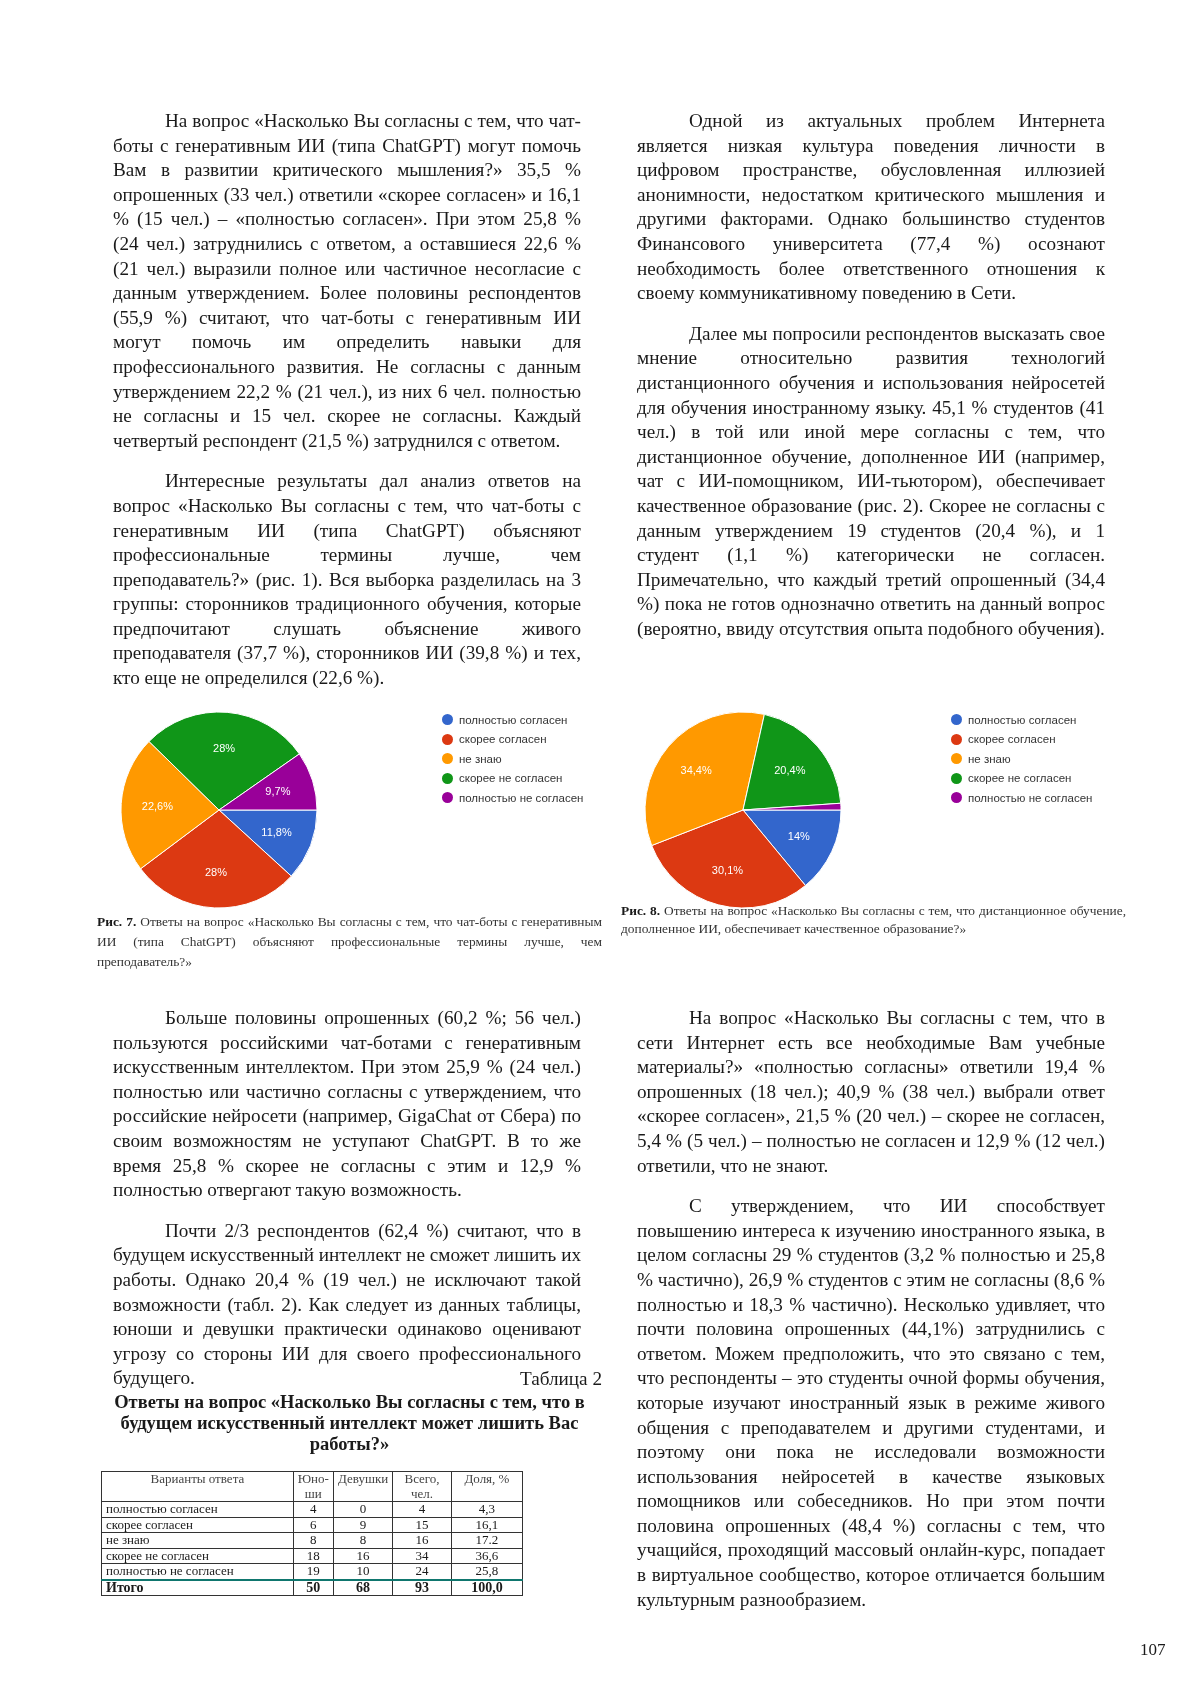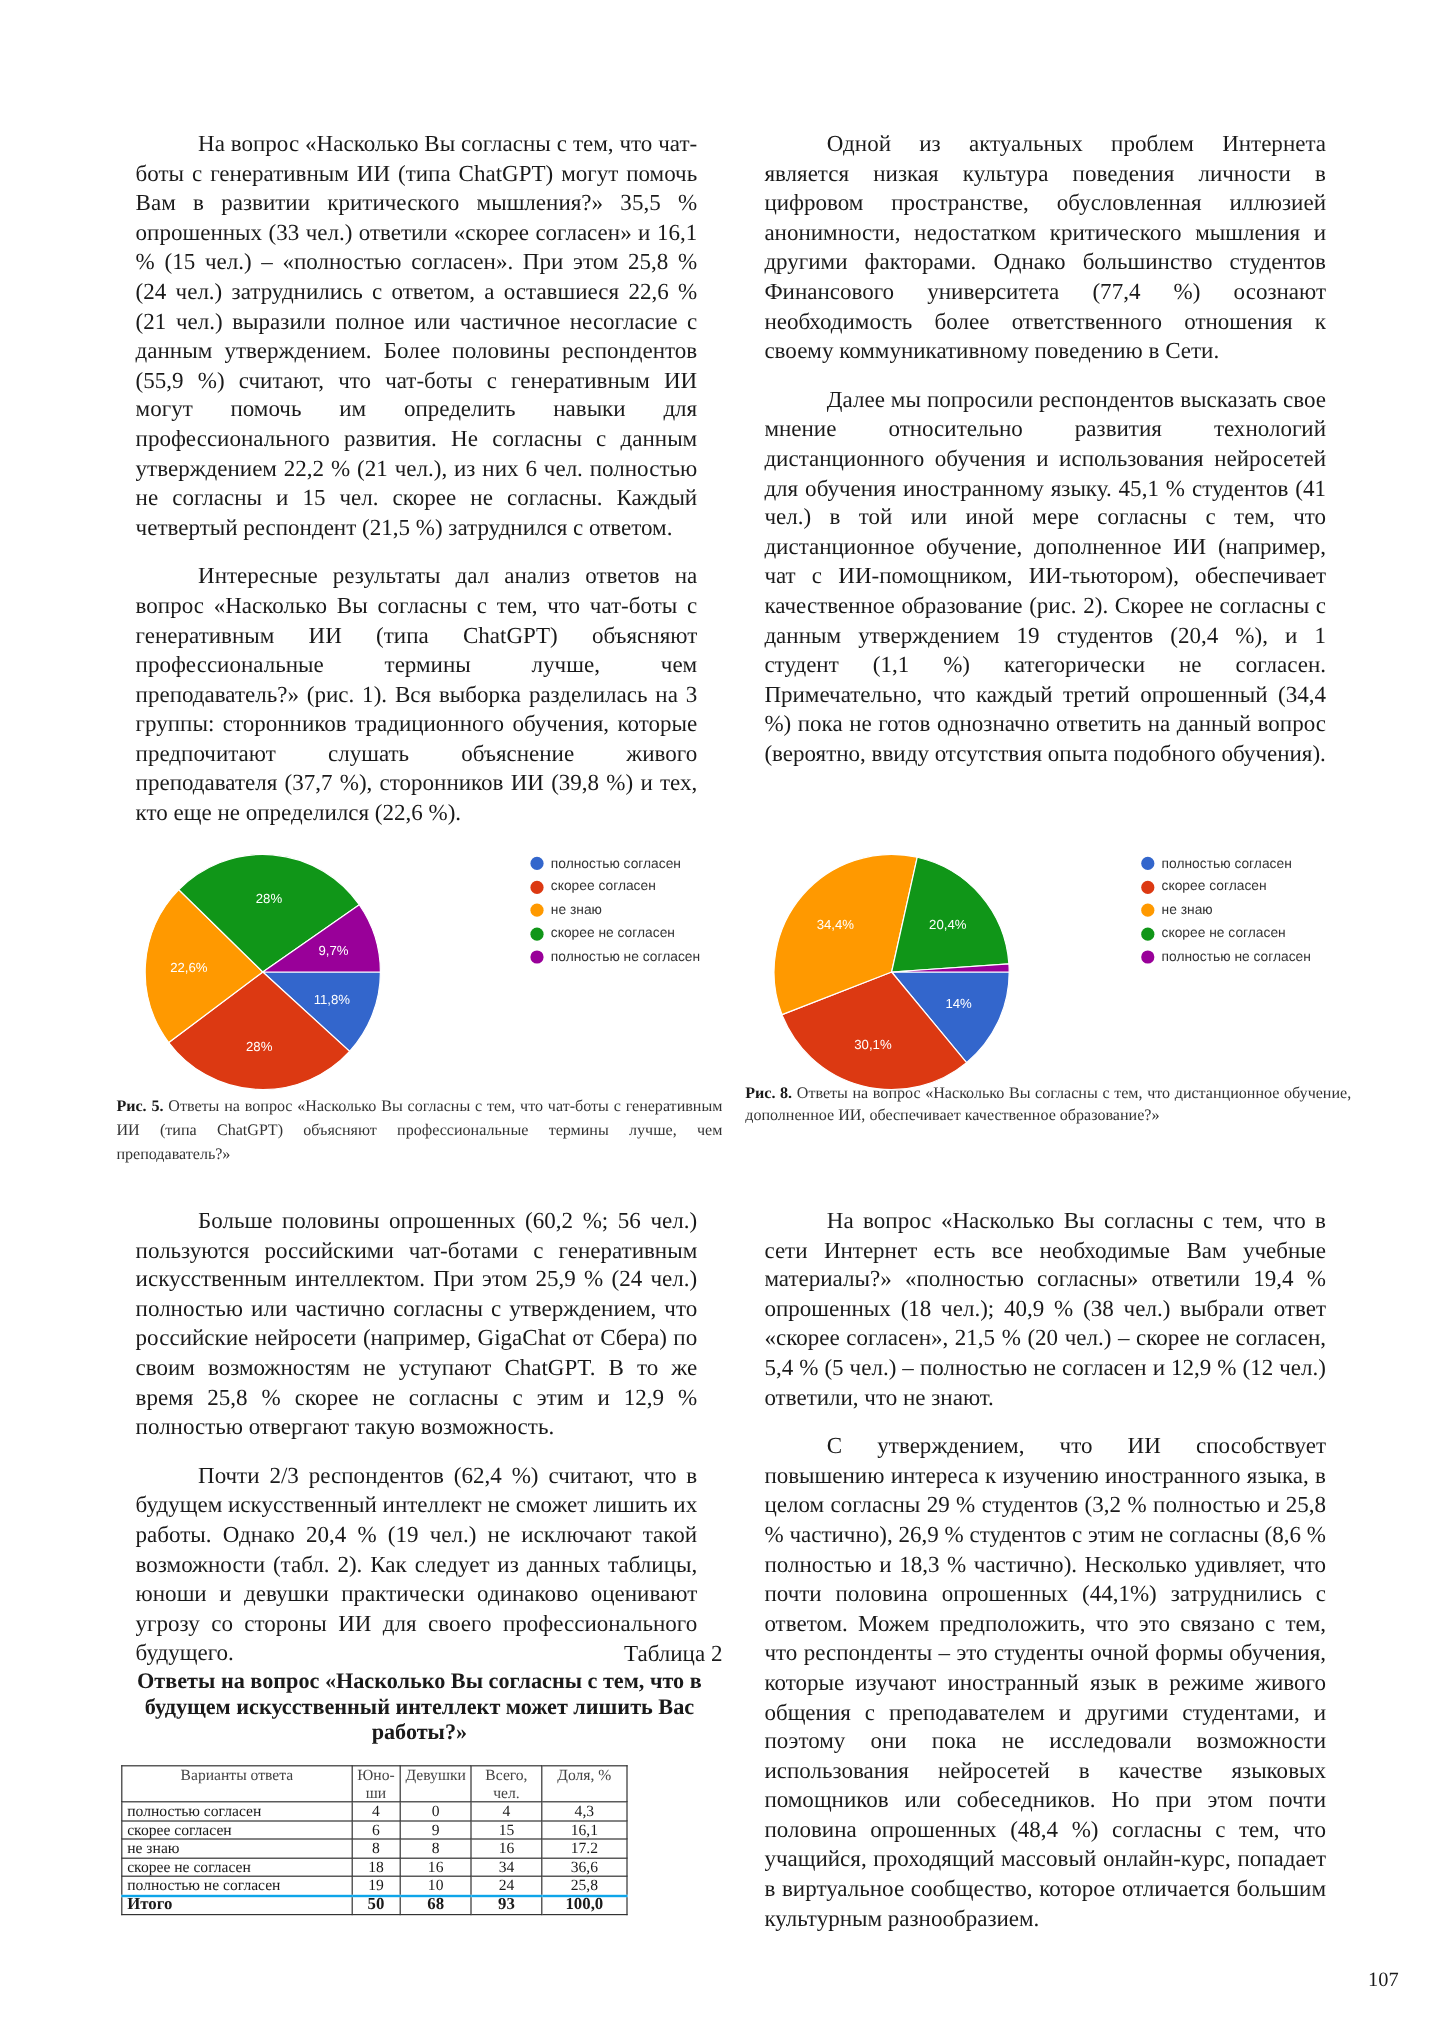--- a/index.html
+++ b/index.html
@@ -33,21 +33,21 @@
 
   .table-label { position: absolute; left: 97px; width: 505px; top: 1368px; text-align: right; font-size: 19.2px; }
   .table-title { position: absolute; left: 97px; width: 505px; top: 1392px; text-align: center;
                  font-weight: bold; font-size: 18.5px; line-height: 21px; }
   table.data { position: absolute; left: 101px; top: 1471px; width: 422px; border-collapse: collapse;
                font-size: 13px; line-height: 14.5px; }
   table.data th, table.data td { border: 1px solid #333; padding: 0 4px; font-weight: normal; }
   table.data th { vertical-align: top; text-align: center; color: #444; }
   table.data td { text-align: center; }
   table.data td.opt { text-align: left; }
-  table.data tr.total td { font-weight: bold; font-size: 14px; border-top: 2px solid #0ea5e9; }
+  table.data tr.total td { font-weight: bold; font-size: 14px; border-top: 2px solid #0f766e; }
   .pageno { position: absolute; left: 1140px; top: 1640px; font-size: 17px; }
 </style>
 </head>
 <body>
 
 <div class="col col-left block-top-left">
   <p>На вопрос «Насколько Вы согласны с тем, что чат-боты с генеративным ИИ (типа ChatGPT) могут помочь Вам в развитии критического мышления?» 35,5 % опрошенных (33 чел.) ответили «скорее согласен» и 16,1 % (15 чел.) – «полностью согласен». При этом 25,8 % (24 чел.) затруднились с ответом, а оставшиеся 22,6 % (21 чел.) выразили полное или частичное несогласие с данным утверждением. Более половины респондентов (55,9 %) считают, что чат-боты с генеративным ИИ могут помочь им определить навыки для профессионального развития. Не согласны с данным утверждением 22,2 % (21 чел.), из них 6 чел. полностью не согласны и 15 чел. скорее не согласны. Каждый четвертый респондент (21,5 %) затруднился с ответом.</p>
   <p>Интересные результаты дал анализ ответов на вопрос «Насколько Вы согласны с тем, что чат-боты с генеративным ИИ (типа ChatGPT) объясняют профессиональные термины лучше, чем преподаватель?» (рис. 1). Вся выборка разделилась на 3 группы: сторонников традиционного обучения, которые предпочитают слушать объяснение живого преподавателя (37,7 %), сторонников ИИ (39,8 %) и тех, кто еще не определился (22,6 %).</p>
 </div>
 <div class="col col-right block-top-right">
@@ -85,21 +85,21 @@
         <span class="dot" style="background: rgb(16, 150, 24);"></span>
         <span>скорее не согласен</span>
       </li>
       <li>
         <span class="dot" style="background: rgb(153, 0, 153);"></span>
         <span>полностью не согласен</span>
       </li>
     </ul>
 </div>
 <div class="caption cap1">
-  <b>Рис. 5.</b><span> Ответы на вопрос «Насколько Вы согласны с тем, что чат-боты с генеративным ИИ (типа ChatGPT) объясняют профессиональные термины лучше, чем преподаватель?»</span>
+  <b>Рис. 7.</b><span> Ответы на вопрос «Насколько Вы согласны с тем, что чат-боты с генеративным ИИ (типа ChatGPT) объясняют профессиональные термины лучше, чем преподаватель?»</span>
 </div>
 
 <div class="figure fig2">
   <svg class="pie" id="pie1" width="200" height="200" viewBox="0 0 200 200">
       <path d="M100,100 L198,100 A98,98 0 0 1 162.4675509953716,175.51029779202736 Z" fill="#3366cc" stroke="#ffffff" stroke-width="1"></path>
       <text x="155.86402221925204" y="130.28761346122758" text-anchor="middle">14%</text>
       <path d="M100,100 L162.4675509953716,175.51029779202736 A98,98 0 0 1 8.657030979095325,135.50298593704548 Z" fill="#dc3912" stroke="#ffffff" stroke-width="1"></path>
       <text x="84.45809418520699" y="163.75179297430415" text-anchor="middle">30,1%</text>
       <path d="M100,100 L8.657030979095325,135.50298593704548 A98,98 0 0 1 121.37803765686112,4.360157330002735 Z" fill="#ff9900" stroke="#ffffff" stroke-width="1"></path>
       <text x="53.1787353500743" y="63.755785799923764" text-anchor="middle">34,4%</text>

